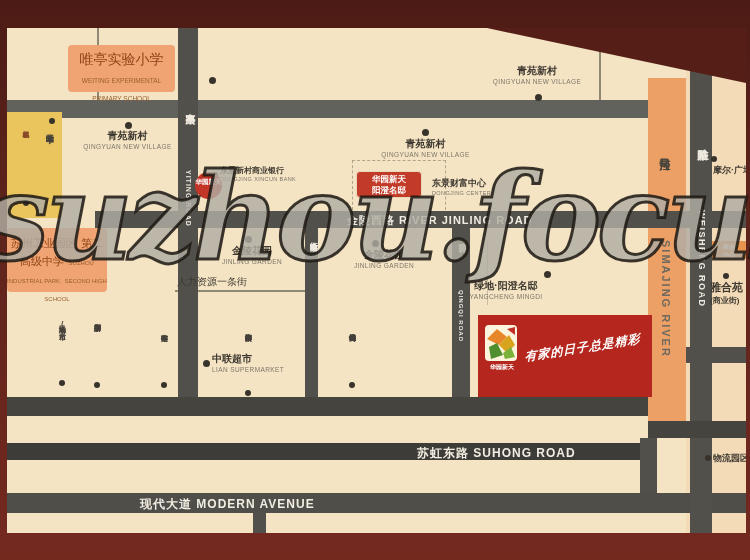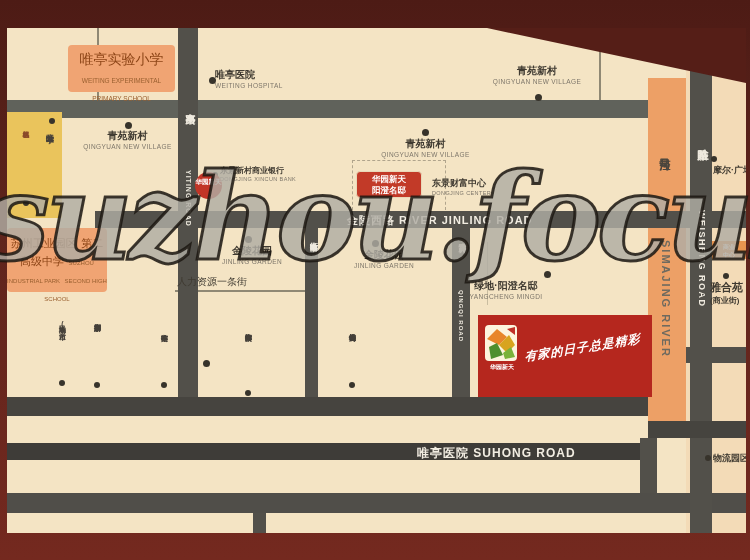--- a/index.html
+++ b/index.html
@@ -55,23 +55,24 @@
 
     <div class="road light" style="left:0;top:72px;width:641px;height:18px;"></div>
 
     <div class="road" style="left:88px;top:183px;width:651px;height:17px;z-index:3;"></div>
     <div class="roadlabel" style="left:340px;top:185px;font-size:11px;">金陵西路 RIVER JINLING ROAD</div>
 
     <div class="road" style="left:0;top:369px;width:641px;height:19px;background:#46443f;"></div>
     <div class="road" style="left:641px;top:393px;width:98px;height:17px;background:#46443f;z-index:3;"></div>
 
     <div class="road" style="left:0;top:415px;width:638px;height:17px;background:#3e3c38;"></div>
-    <div class="roadlabel" style="left:410px;top:417px;font-size:12px;">唯亭医院 SUHONG ROAD</div>
+    <div class="roadlabel" style="left:410px;top:417px;font-size:12px;">苏虹东路 SUHONG ROAD</div>
 
     <div class="road" style="left:0;top:465px;width:739px;height:20px;background:#504e49;"></div>
+    <div class="roadlabel" style="left:133px;top:468px;font-size:12px;">现代大道 MODERN AVENUE</div>
 
     <div class="road" style="left:679px;top:319px;width:60px;height:16px;"></div>
 
     <div class="road" style="left:171px;top:0;width:20px;height:369px;"></div>
     <div class="vroadtext vcn" style="left:176px;top:78px;font-size:10px;">夷亭路</div>
     <div class="vroadtext ven" style="left:178px;top:142px;font-size:7px;letter-spacing:1px;">YITING ROAD</div>
 
     <div class="road" style="left:298px;top:200px;width:13px;height:169px;"></div>
     <div class="vroadtext vcn" style="left:300px;top:208px;font-size:8px;">唯亭商业街</div>
 
@@ -108,24 +109,20 @@
     </div>
 
     <div class="ybox" style="left:0;top:84px;width:55px;height:106px;">
       <span class="dot" style="left:42px;top:6px;width:6px;height:6px;"></span>
       <span class="vcn" style="position:absolute;left:36px;top:16px;font-size:8px;font-weight:bold;color:#45403a;">唯亭公园</span>
       <span class="vcn" style="position:absolute;left:14px;top:14px;font-size:6.5px;color:#8a4a2a;font-weight:bold;">红枫林小区</span>
       <span class="dot" style="left:16px;top:88px;width:6px;height:6px;"></span>
     </div>
 
     <span class="dot" style="left:202px;top:49px;"></span>
-    <div class="poi" style="left:208px;top:40px;width:84px;text-align:left;">
-      <span class="cn" style="font-size:10px;">唯亭医院</span>
-      <span class="en" style="font-size:6.5px;">WEITING HOSPITAL</span>
-    </div>
 
     <span class="dot" style="left:118px;top:94px;"></span>
     <div class="poi" style="left:68px;top:101px;width:105px;">
       <span class="cn" style="font-size:10px;">青苑新村</span>
       <span class="en" style="font-size:6.5px;">QINGYUAN NEW VILLAGE</span>
     </div>
 
     <span class="dot" style="left:415px;top:101px;"></span>
     <div class="poi" style="left:366px;top:109px;width:105px;">
       <span class="cn" style="font-size:10px;">青苑新村</span>
@@ -166,20 +163,24 @@
     <div class="poi" style="left:337px;top:220px;width:80px;">
       <span class="cn" style="font-size:10px;">金陵花园</span>
       <span class="en" style="font-size:6.5px;">JINLING GARDEN</span>
     </div>
 
     <div class="poi" style="left:170px;top:247px;width:110px;text-align:left;">
       <span class="cn" style="font-size:10px;font-weight:normal;">人力资源一条街</span>
     </div>
 
     <span class="dot" style="left:196px;top:332px;"></span>
+    <div class="poi" style="left:205px;top:324px;width:90px;text-align:left;">
+      <span class="cn" style="font-size:10px;">中联超市</span>
+      <span class="en" style="font-size:6.5px;">LIAN SUPERMARKET</span>
+    </div>
 
     <span class="vpoi vcn" style="left:50px;top:292px;font-size:7px;">人民商场(超市)</span>
     <span class="dot" style="left:52px;top:352px;width:6px;height:6px;"></span>
     <span class="vpoi vcn" style="left:85px;top:290px;font-size:7px;">御亭新都大酒店</span>
     <span class="dot" style="left:87px;top:354px;width:6px;height:6px;"></span>
     <span class="vpoi vcn" style="left:152px;top:300px;font-size:7px;">唯亭宾馆</span>
     <span class="dot" style="left:154px;top:354px;width:6px;height:6px;"></span>
     <span class="vpoi vcn" style="left:236px;top:300px;font-size:7px;">海亭休闲美食街</span>
     <span class="dot" style="left:238px;top:362px;width:6px;height:6px;"></span>
     <span class="vpoi vcn" style="left:340px;top:300px;font-size:7px;">供销合作社商场</span>

